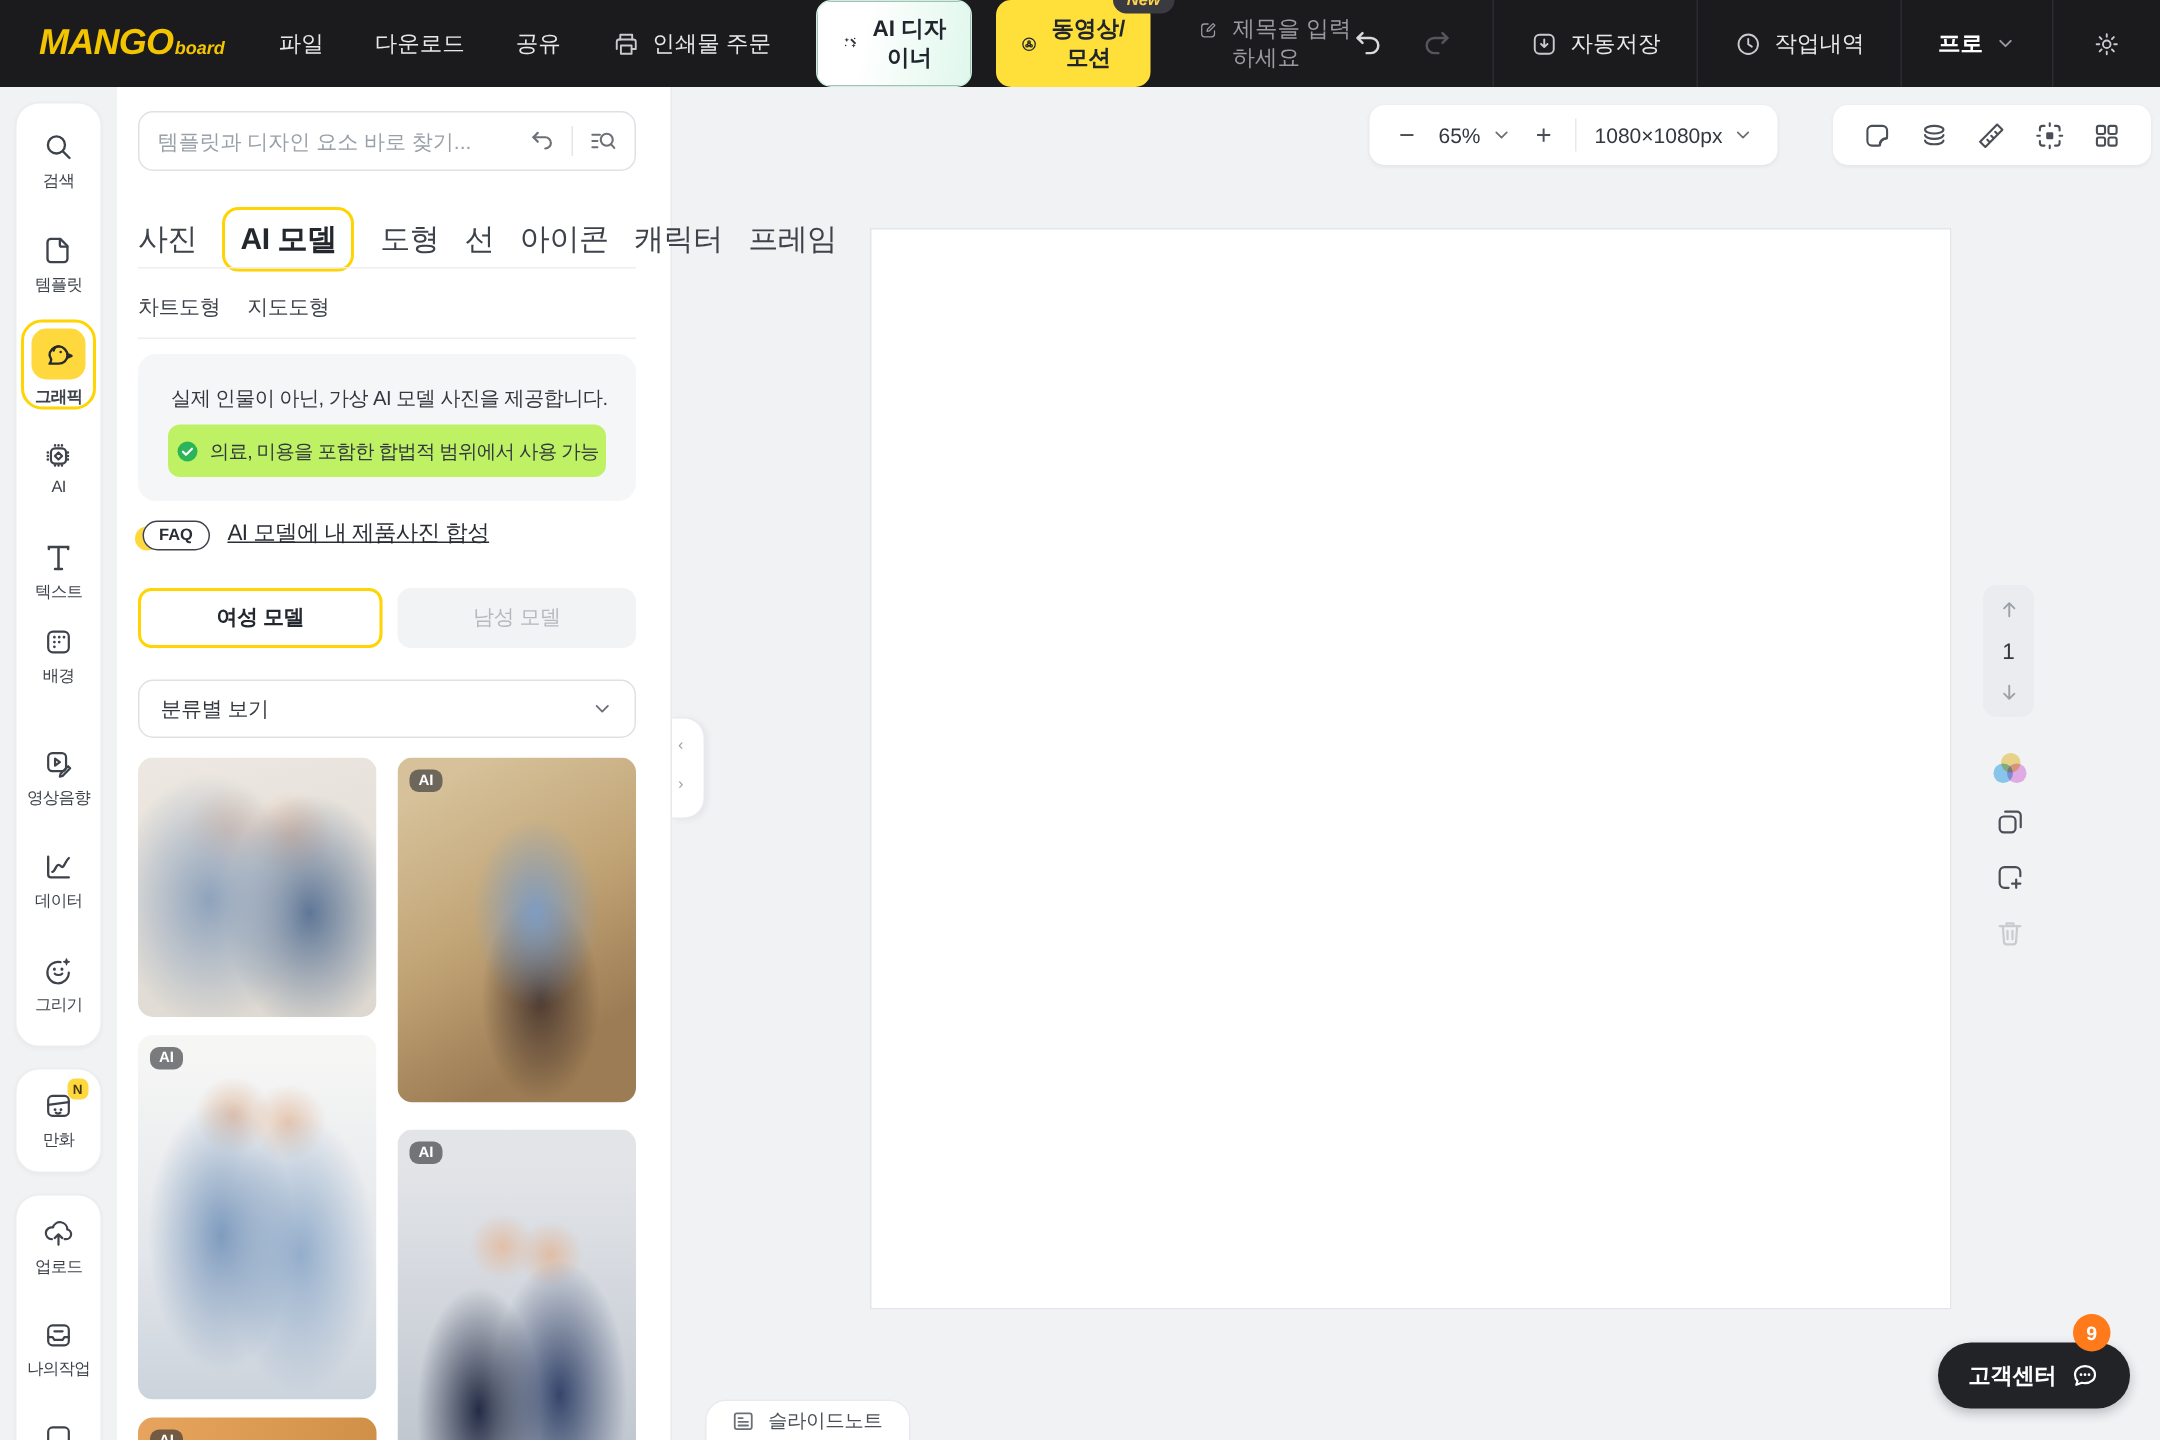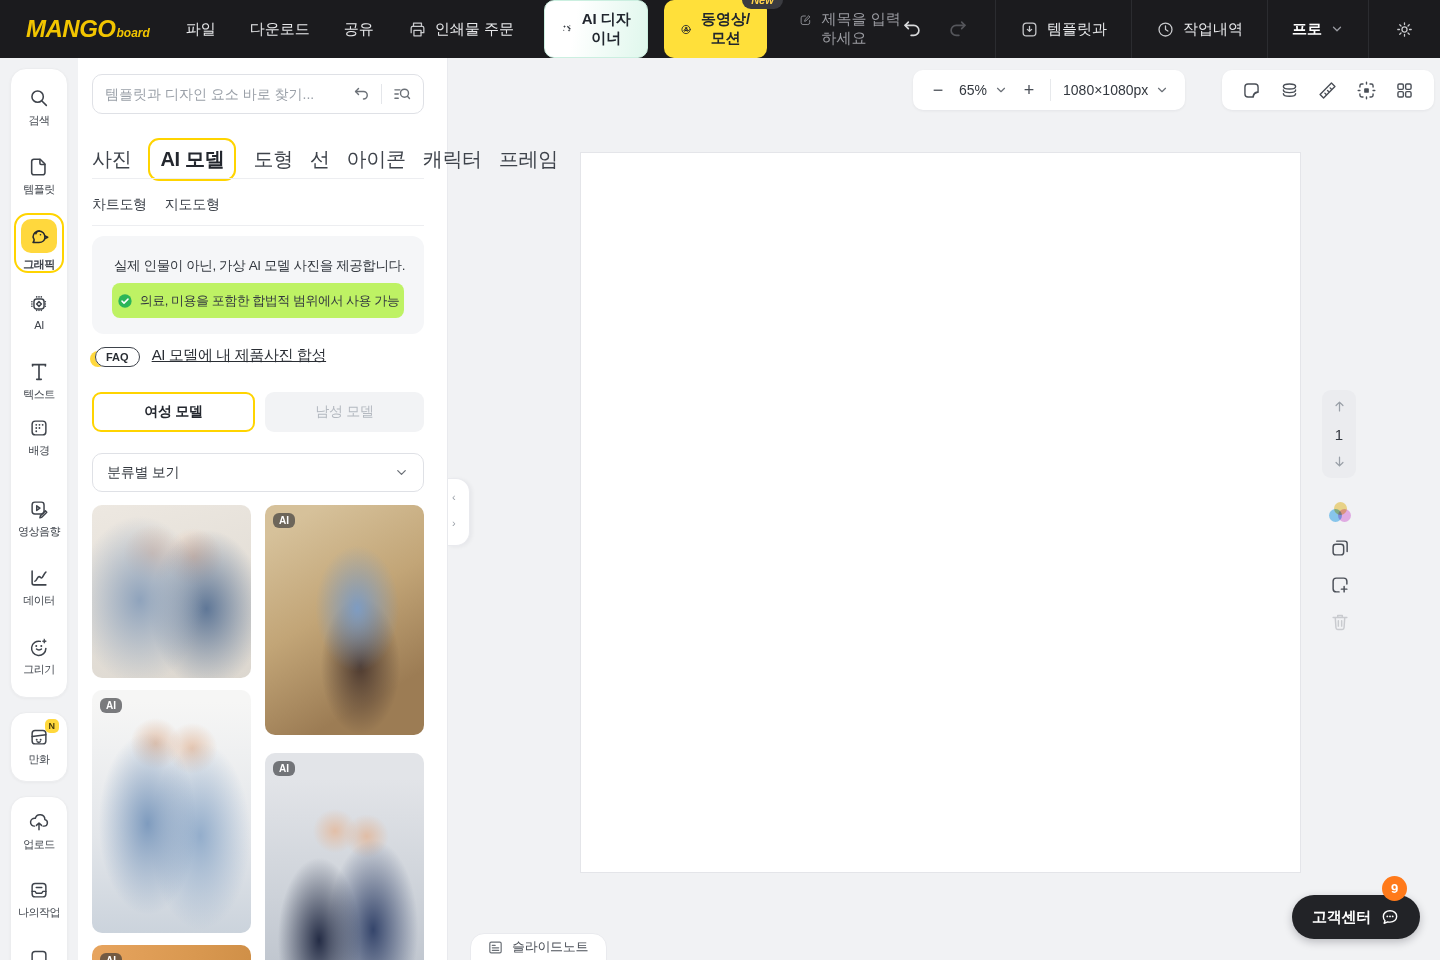--- a/index.html
+++ b/index.html
@@ -220,21 +220,21 @@
             <path d="M16 4.5L19.5 8 16 11.5"></path>
             <path d="M19.5 8H10a5.5 5.5 0 0 0 0 11h3"></path>
           </svg>
       </div>
       <div class="tb-sep"></div>
       <div class="tb-group">
         <svg viewBox="0 0 24 24" fill="none" stroke="currentColor" stroke-width="1.6" stroke-linecap="round" stroke-linejoin="round">
             <rect x="4" y="4" width="16" height="16" rx="4"></rect>
             <path d="M12 8v6M9.3 11.8L12 14.3l2.7-2.5"></path>
           </svg>
-        <span>템플릿과</span>
+        <span>자동저장</span>
       </div>
       <div class="tb-sep"></div>
       <div class="tb-group">
         <svg viewBox="0 0 24 24" fill="none" stroke="currentColor" stroke-width="1.6" stroke-linecap="round" stroke-linejoin="round">
             <circle cx="12" cy="12" r="8.2"></circle>
             <path d="M12 7.5V12l3 2"></path>
           </svg>
         <span>작업내역</span>
       </div>
       <div class="tb-sep"></div>

